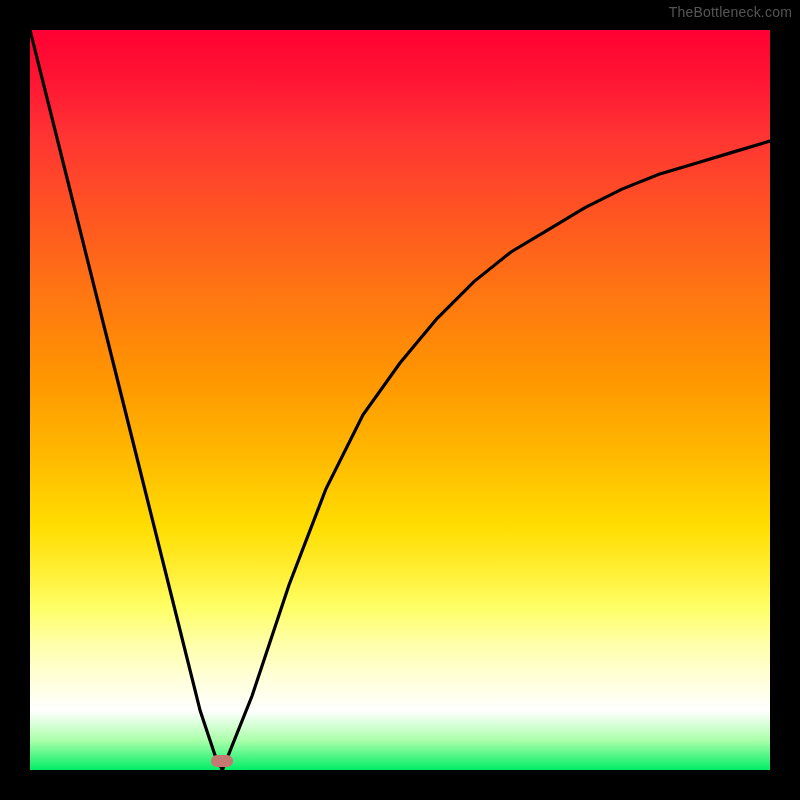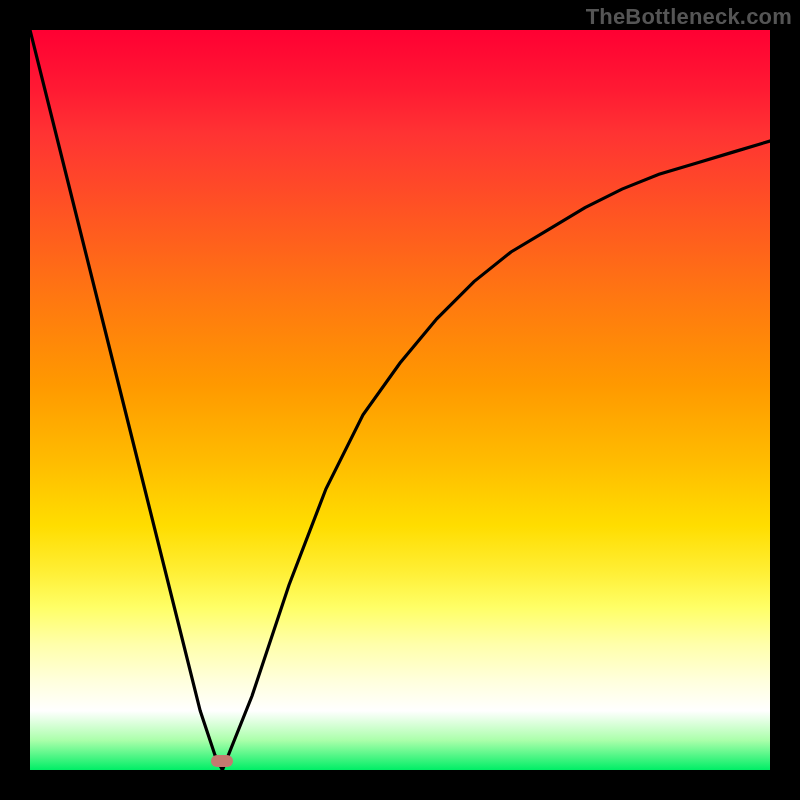--- a/index.html
+++ b/index.html
@@ -57,22 +57,22 @@
     height: 12px;
     background: #c47a70;
     border-radius: 6px;
     transform: translate(-50%, -50%);
   }
   .watermark {
     position: absolute;
     top: 4px;
     right: 8px;
     color: #555;
-    font-size: 22px;
-    font-weight: 700;
+    font-size: 14px;
+    font-weight: 400;
     letter-spacing: 0.2px;
   }
 </style>
 </head>
 <body>
 
 <div class="stage">
   <div class="watermark">TheBottleneck.com</div>
 
   <div class="plot-area">

